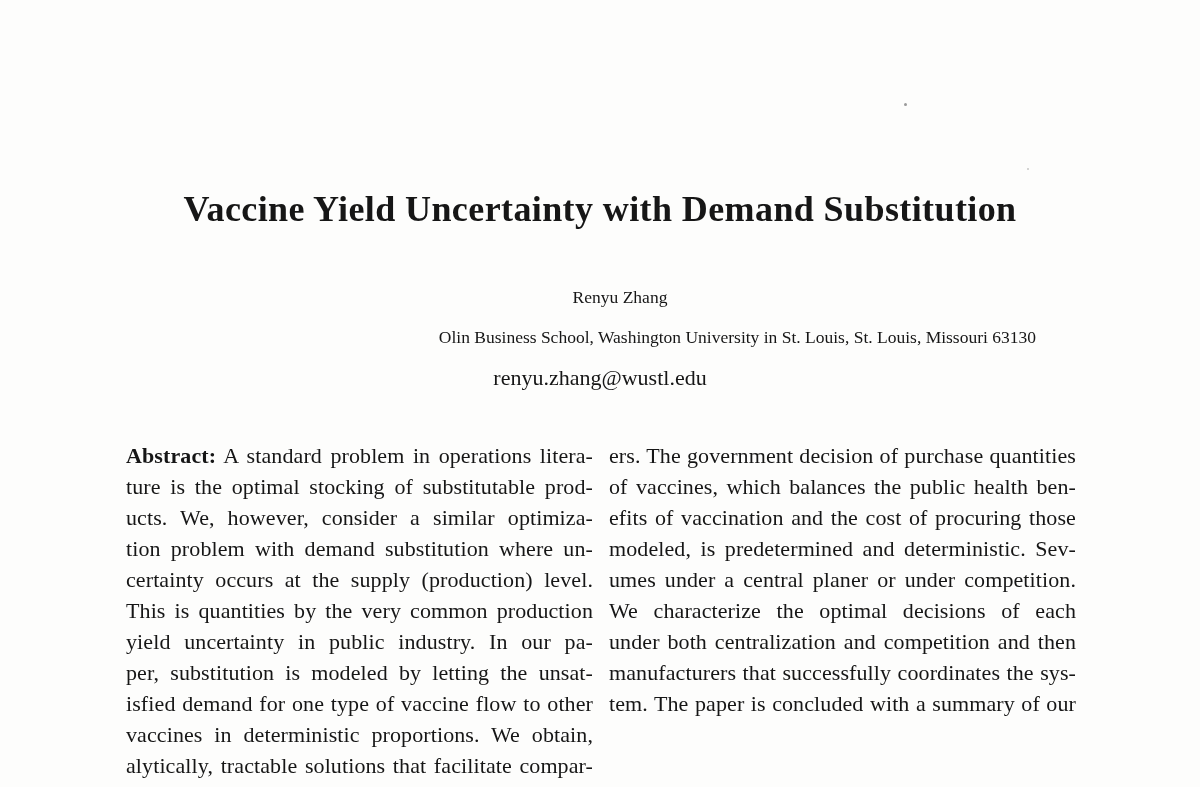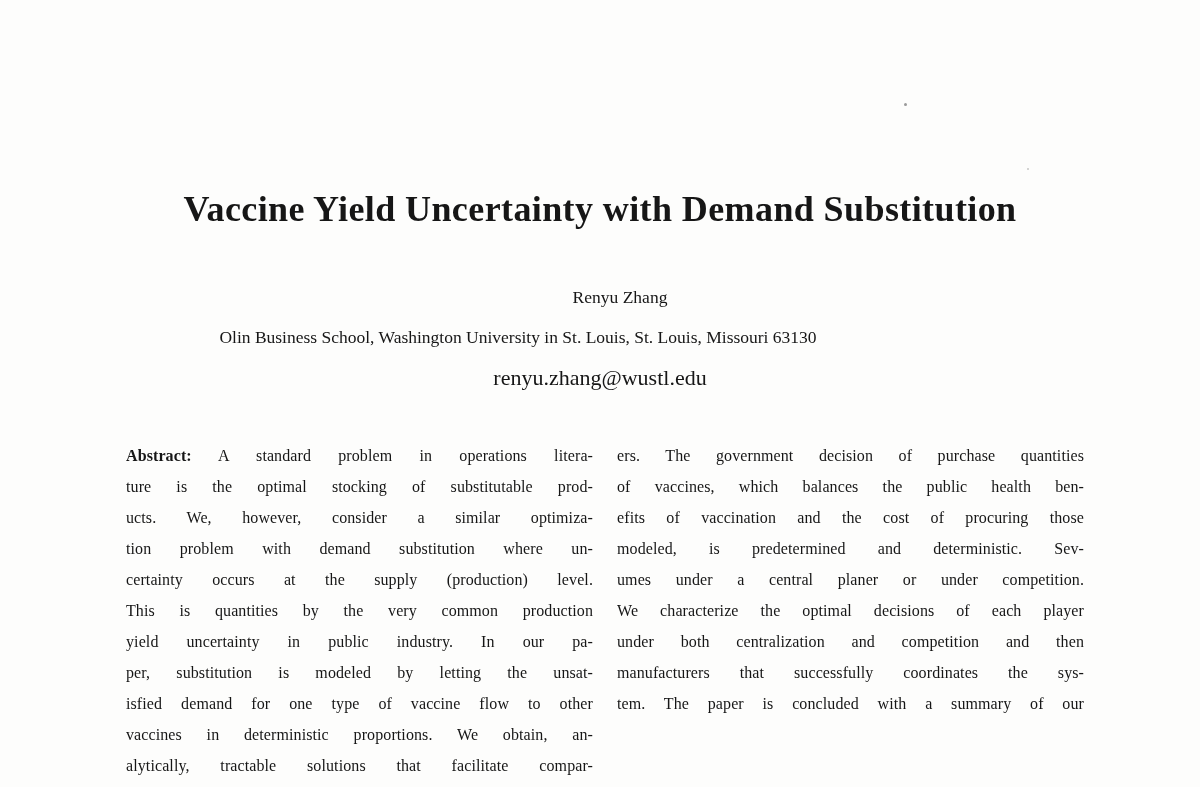--- a/index.html
+++ b/index.html
@@ -25,38 +25,38 @@
     top: 287px; left: 0;
     width: 1200px;
     text-align: center;
     font-size: 17.5px;
     padding-left: 40px;
   }
   .affiliation {
     position: absolute;
     top: 327px; left: 0;
     width: 1036px;
-    text-align: center;
+    text-align: right;
     font-size: 17.5px;
   }
   .email {
     position: absolute;
     top: 365px; left: 0;
     width: 1200px;
     text-align: center;
     font-size: 22px;
   }
   .columns {
     position: absolute;
     top: 440px;
     left: 126px;
     width: 958px;
     display: flex;
-    gap: 24px;
-    font-size: 16px;
+    gap: 16px;
+    font-size: 22px;
   }
   .col { width: 467px; }
   .jline {
     height: 31px;
     line-height: 31px;
     overflow: hidden;
     text-align: justify;
     text-align-last: justify;
     letter-spacing: 0.1px;
   }

